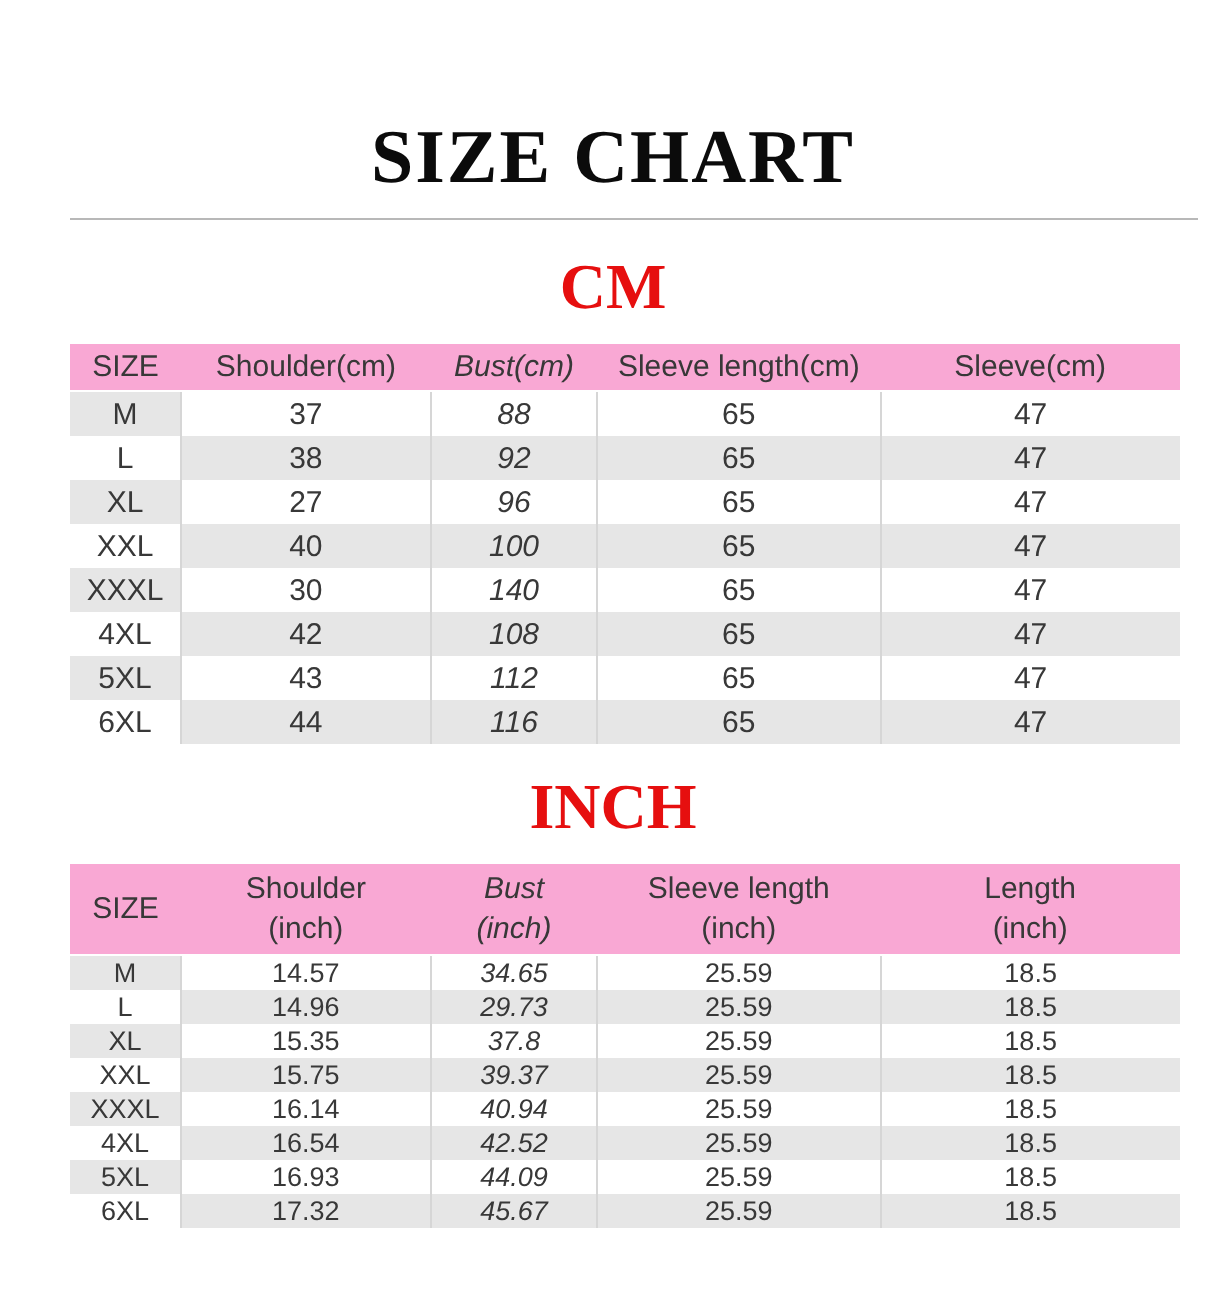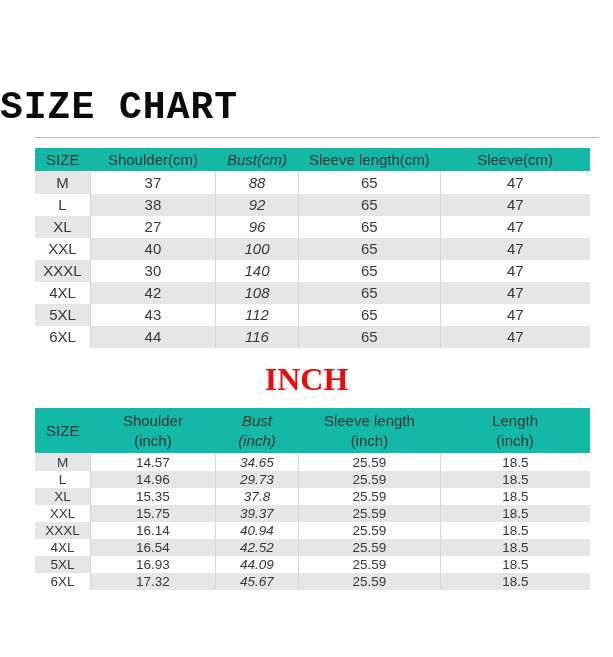--- a/index.html
+++ b/index.html
@@ -13,22 +13,23 @@
     overflow: hidden;
     font-family: "Liberation Sans", sans-serif;
   }
   .page {
     width: 613px;
     height: 657px;
     position: relative;
   }
   .page-title {
     margin: 0;
-    padding-top: 86px;
-    font-family: Liberation Mono, monospace;
+    padding-top: 58px;
+    text-align: center;
+    font-family: Liberation Serif, serif;
     font-weight: bold;
     font-size: 38px;
     letter-spacing: 1px;
     color: #0b0b0b;
     line-height: 1.15;
   }
   .rule {
     margin: 7px 14px 0 35px;
     height: 1px;
     background: #b8b8b8;
@@ -58,21 +59,21 @@
     font-weight: normal;
     vertical-align: middle;
   }
   th:nth-child(1), td:nth-child(1) { width: 10%; }
   th:nth-child(2), td:nth-child(2) { width: 22.5%; text-align: center; }
   th:nth-child(3), td:nth-child(3) { width: 15%; font-style: italic; }
   th:nth-child(4), td:nth-child(4) { width: 25.5%; }
   th:nth-child(5), td:nth-child(5) { width: 27%; }
 
   thead th {
-    background: #14b8a6;
+    background: #f9a8d4;
     border-bottom: 1px solid #ffffff;
   }
   
   tbody tr:nth-child(odd) td:first-child { background: #e6e6e6; }
   tbody tr:nth-child(even) td:not(:first-child) { background: #e6e6e6; }
   tbody td:not(:first-child) { border-left: 1px solid #d6d6d6; }
 
   
   .table-cm thead th { height: 23px; font-size: 15px; }
   .table-cm tbody td { height: 22px; font-size: 15px; }
@@ -88,20 +89,21 @@
 </head>
 <body>
 
 <div class="page">
 
   <h1 class="page-title">SIZE CHART</h1>
 
   <div class="rule"></div>
 
   <section>
+    <h2 class="unit-heading">CM</h2>
     <div class="table-wrap">
       <table class="table-cm">
           <thead>
             <tr>
               <th>
                 <div class="col-label">SIZE</div>
               </th>
               <th>
                 <div class="col-label">Shoulder(cm)</div>
               </th>

